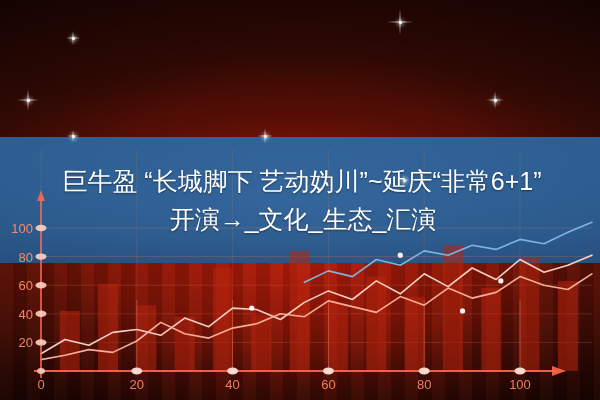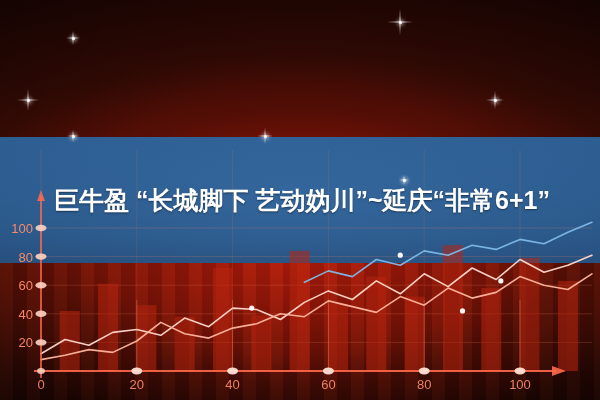--- a/index.html
+++ b/index.html
@@ -66,21 +66,21 @@
     width: 600px;
     height: 126px;
     display: flex;
     flex-direction: column;
     align-items: center;
     justify-content: center;
     z-index: 8;
   }
   .title-line {
     color: #ffffff;
-    font-weight: bold;
+    font-weight: normal;
     font-size: 25px;
     line-height: 38px;
     letter-spacing: 0px;
     white-space: nowrap;
     text-shadow: 0 1px 2px rgba(0,0,0,0.45);
   }
   .title-line.l1 { padding-left: 4px; }
   .title-line.l2 { padding-left: 6px; }
 
   
@@ -207,20 +207,21 @@
         </g>
       </svg>
   </div>
 
   <div class="bg-vignette"></div>
 
   <div class="blue-band"></div>
 
   <div class="title-wrap">
     <div class="title-line l1">巨牛盈 “长城脚下 艺动妫川”~延庆“非常6+1”</div>
+    <div class="title-line l2">开演→_文化_生态_汇演</div>
   </div>
 
   <div id="sparkle-layer">
       <div class="spark" style="left: 73px; top: 38px; width: 0px; height: 0px;">
         <i class="h" style="width: 14px; background: linear-gradient(90deg, rgba(255, 255, 255, 0) 0%, rgb(255, 255, 255) 50%, rgba(255, 255, 255, 0) 100%);"></i>
         <i class="v" style="height: 14px; background: linear-gradient(rgba(255, 255, 255, 0) 0%, rgb(255, 255, 255) 50%, rgba(255, 255, 255, 0) 100%);"></i>
         <i class="core"></i>
       </div>
       <div class="spark" style="left: 400px; top: 22px; width: 0px; height: 0px;">
         <i class="h" style="width: 26px; background: linear-gradient(90deg, rgba(255, 255, 255, 0) 0%, rgb(255, 255, 255) 50%, rgba(255, 255, 255, 0) 100%);"></i>

